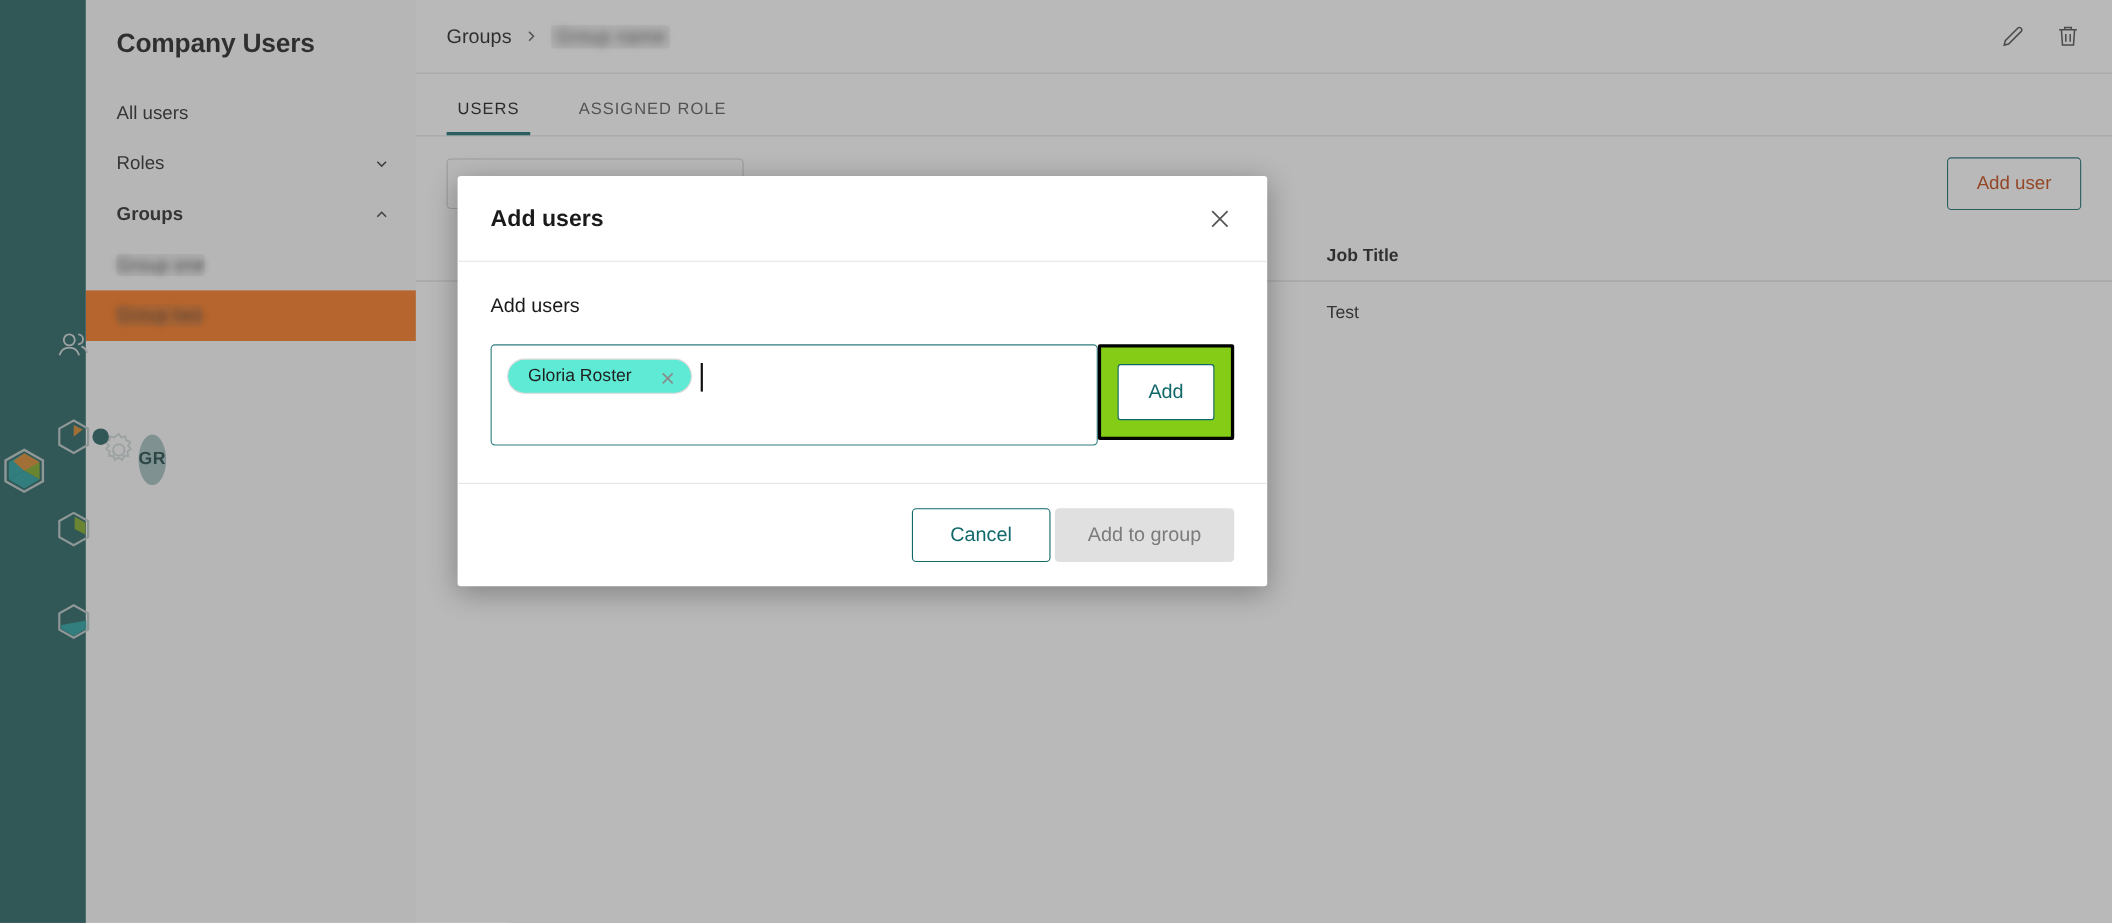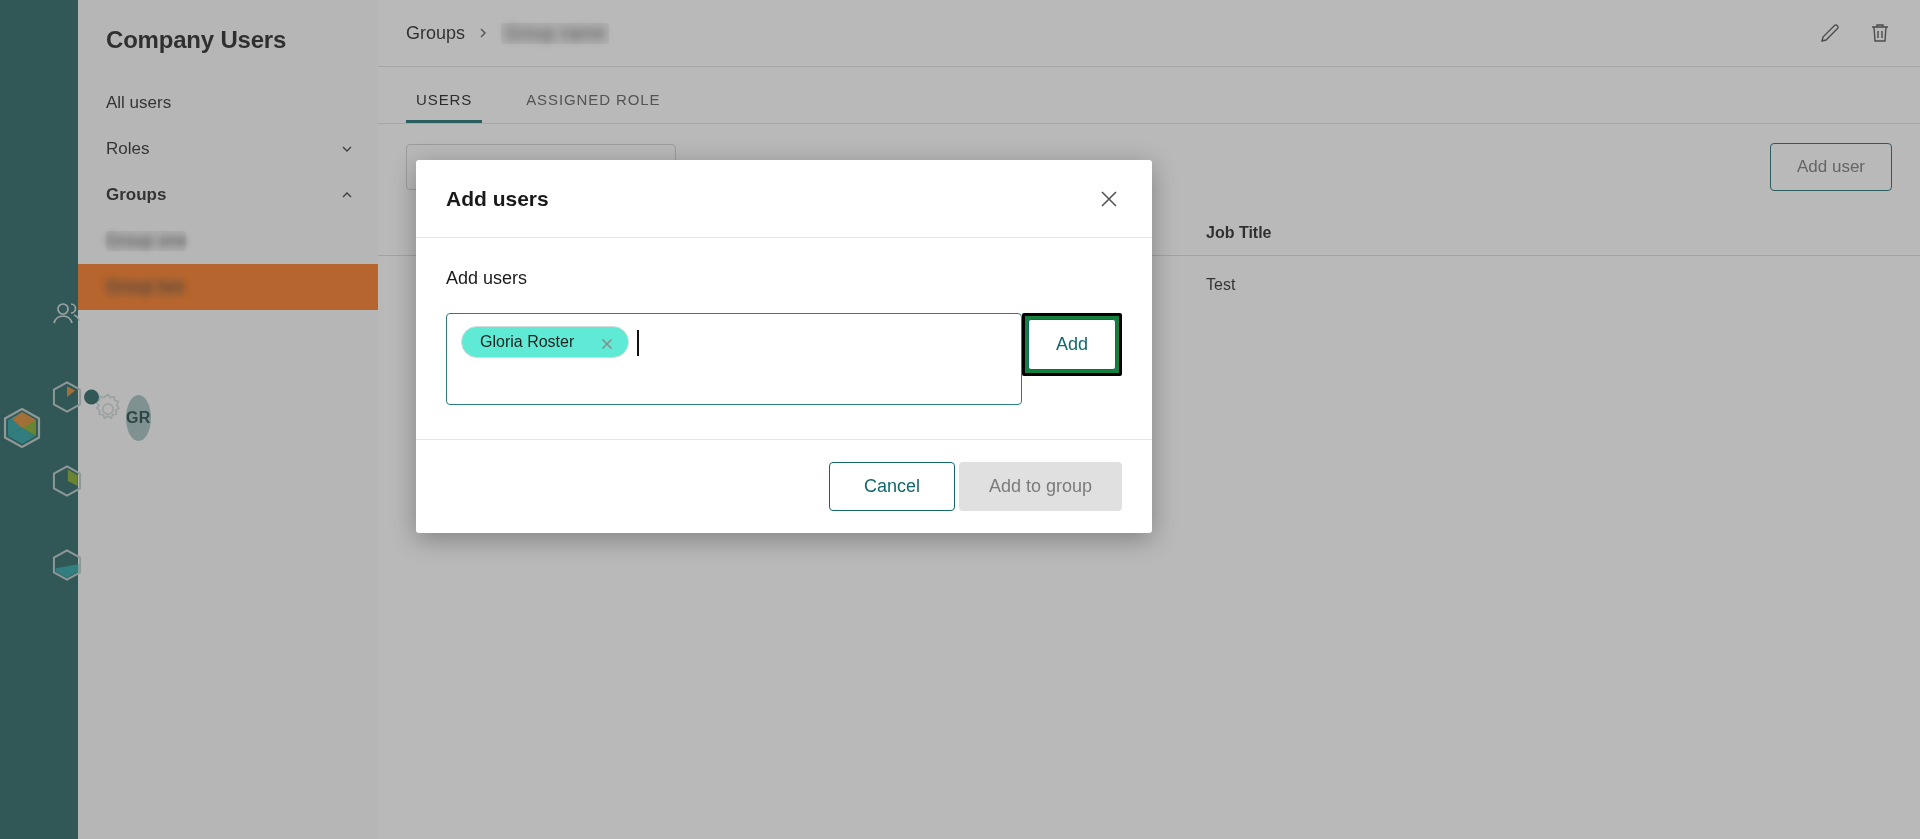--- a/index.html
+++ b/index.html
@@ -73,21 +73,21 @@
     cursor: pointer; border-bottom: 3px solid transparent;
   }
   .tab.active { color: #111; border-bottom-color: #11686b; }
 
   .toolbar { height: 86px; display: flex; align-items: center; justify-content: space-between; padding: 0 28px; }
   .search-box {
     width: 270px; height: 46px; border: 1px solid #cfcfcf; border-radius: 4px; background: #fff;
     display: flex; align-items: center; padding: 0 12px; gap: 8px; color: #8d8d8d; font-size: 15px;
   }
   .btn-outline {
-    border: 1px solid #11686b; color: #737373; background: #fff; border-radius: 4px;
+    border: 1px solid #11686b; color: #c2410c; background: #fff; border-radius: 4px;
     font-size: 17px; padding: 13px 26px; cursor: pointer; font-family: inherit;
   }
   .table-head {
     display: flex; align-items: center; height: 46px; padding: 0 28px;
     font-size: 16px; font-weight: 700; color: #1a1a1a; border-bottom: 1px solid #d9d9d9;
   }
   .col-a { width: 400px; } .col-b { width: 400px; } .col-c { flex: 1; }
   .table-row { display: flex; align-items: center; height: 58px; padding: 0 28px; font-size: 16px; color: #222; }
 
   
@@ -114,22 +114,22 @@
     gap: 8px; background: #fff; cursor: text;
   }
   .chip {
     display: inline-flex; align-items: flex-end; gap: 26px;
     border: 1px solid #d8d8d8; border-radius: 20px; background: #5eead4;
     padding: 6px 14px 6px 18px; font-size: 16px; color: #1f1f1f;
   }
   .chip-x { width: 14px; height: 14px; color: #8a8a8a; cursor: pointer; }
   .caret { width: 2px; height: 26px; background: #111; margin-top: 4px; }
   .add-btn-wrap {
-    padding: 3px;
-    border: 3px solid #000; background: #15803d; border-radius: 2px;
+    padding: 15px;
+    border: 3px solid #000; background: #84cc16; border-radius: 2px;
     align-self: flex-start;
   }
   .add-btn {
     border: 1px solid #11686b; background: #fff; color: #11686b;
     font-size: 18px; font-family: inherit; border-radius: 3px;
     padding: 14px 26px; cursor: pointer; min-width: 88px;
   }
   .modal-foot {
     border-top: 1px solid #e6e6e6; padding: 22px 30px; display: flex;
     justify-content: flex-end; gap: 4px;

